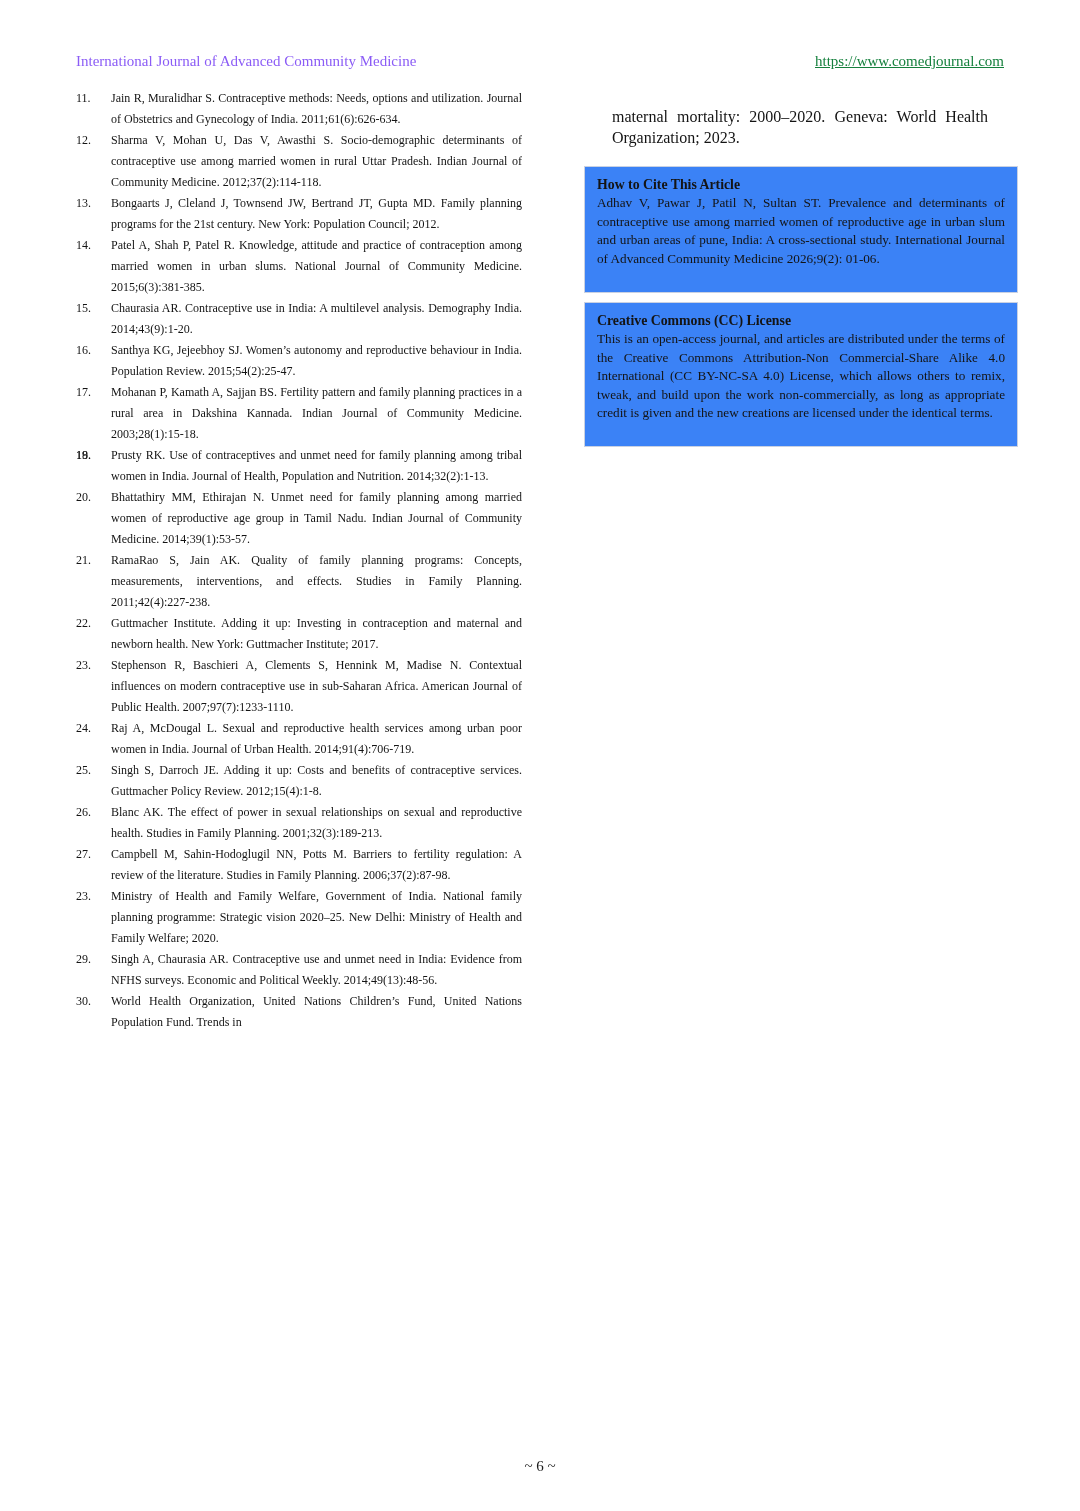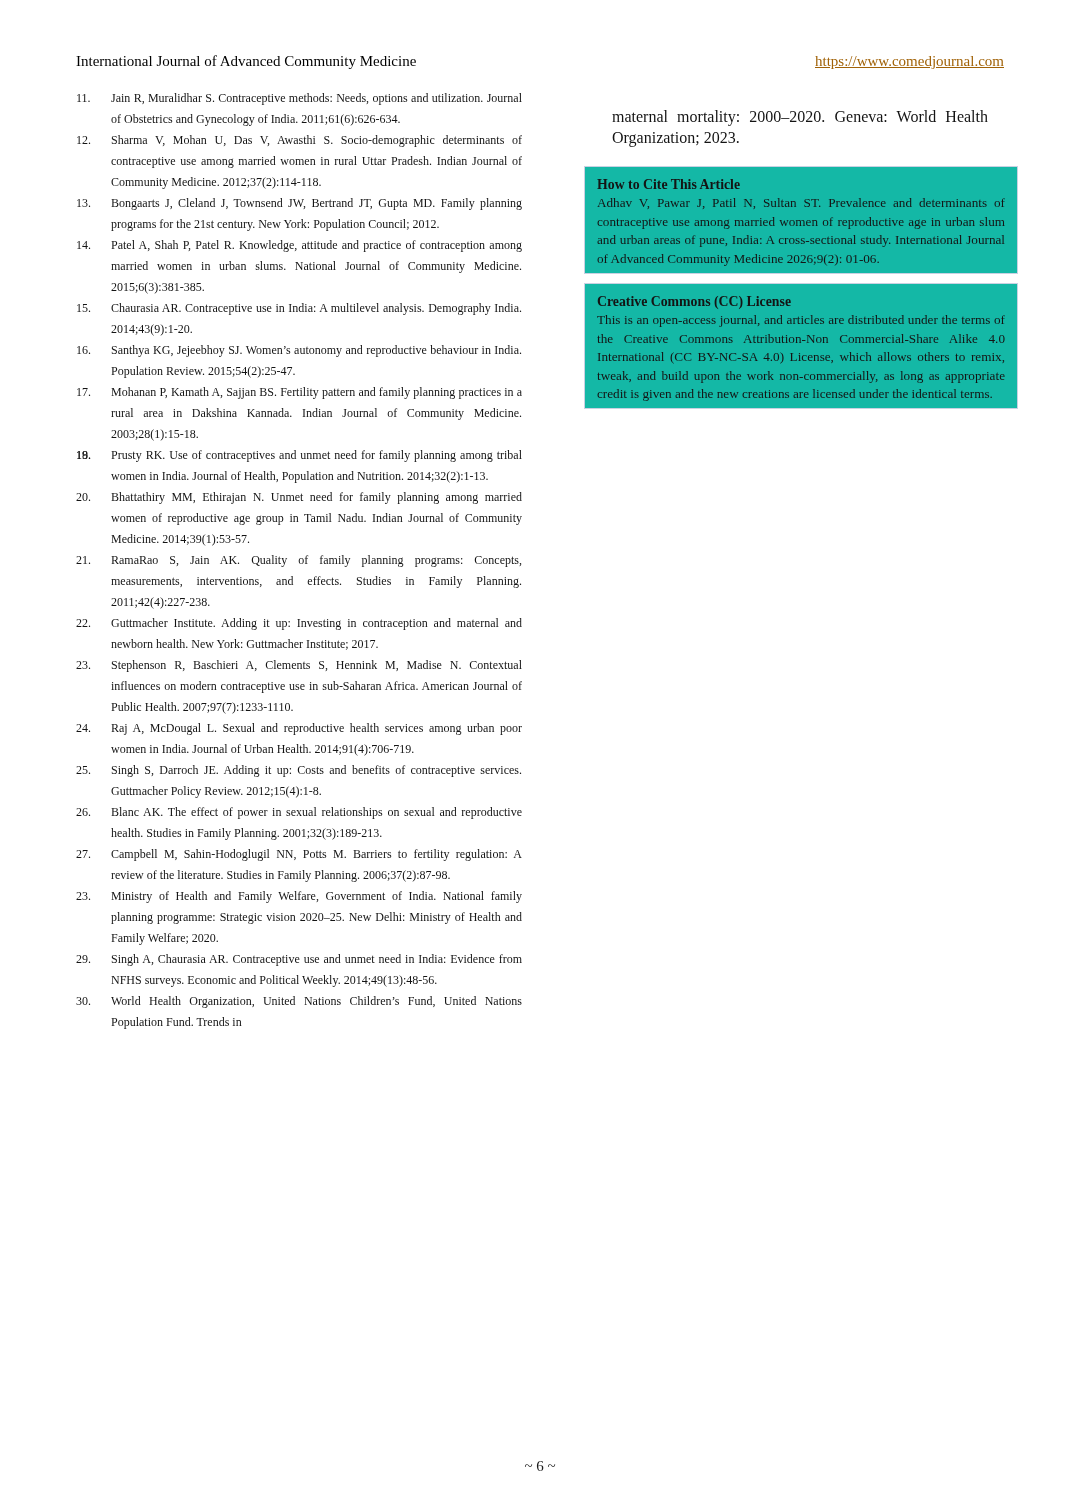--- a/index.html
+++ b/index.html
@@ -21,24 +21,24 @@
     top: 52px;
     left: 76px;
     right: 76px;
     display: flex;
     justify-content: space-between;
     align-items: baseline;
     font-size: 15px;
     line-height: 18px;
   }
   .journal-title {
-    color: #000000;
+    color: #8b5cf6;
   }
   .journal-link {
-    color: #a16207;
+    color: #15803d;
     text-decoration: underline;
     cursor: pointer;
   }
   .columns {
     position: absolute;
     top: 88px;
     left: 76px;
     display: flex;
     gap: 72px;
   }
@@ -63,23 +63,23 @@
   .continuation {
     text-align: justify;
     font-size: 16px;
     line-height: 21px;
     margin: 18px;
   }
   .info-box {
     box-sizing: border-box;
     width: calc(100% + 22px);
     margin-left: -10px;
-    background: #14b8a6;
+    background: #3b82f6;
     border: 1px solid #c9d1e2;
-    padding: 9px 12px 5px 12px;
+    padding: 9px 12px 24px 12px;
     font-size: 13.2px;
     line-height: 18.4px;
     text-align: justify;
   }
   .box-cite { margin-top: 14px; }
   .box-license { margin-top: 9px; }
   .box-title {
     font-weight: bold;
     font-size: 13.8px;
     text-align: left;

